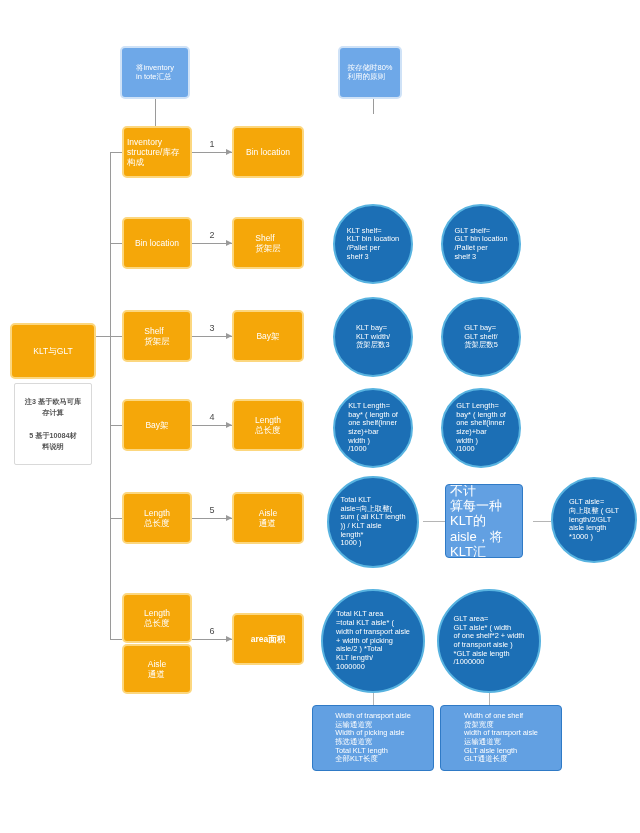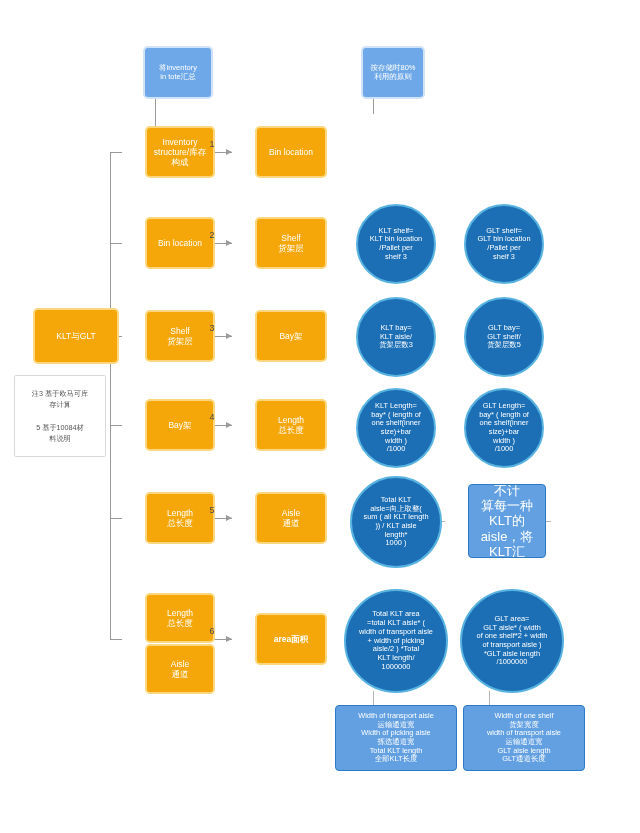--- a/index.html
+++ b/index.html
@@ -18,26 +18,25 @@
     overflow: hidden;
   }
 
   
   .node {
     position: absolute;
     box-sizing: border-box;
     display: flex;
     align-items: center;
     justify-content: center;
-    text-align: center;
+    text-align: left;
     color: #ffffff;
     line-height: 1.18;
     white-space: pre-line;
     overflow: hidden;
-    margin-left: 23px;
   }
 
   .rect-orange {
     background: #f5a709;
     border: 2px solid #fcd77f;
     border-radius: 5px;
     font-size: 8.5px;
     padding: 2px 3px;
   }
 
@@ -152,23 +151,23 @@
 
   <div class="vline" style="left:373px; top:691px; height:14px; background:#b5b5b5;"></div>
   <div class="vline" style="left:489px; top:691px; height:14px; background:#b5b5b5;"></div>
 
   <div class="node rect-blue-light" style="left:120px; top:46px; width:70px; height:53px;">将inventory
 in tote汇总</div>
 
   <div class="node rect-blue-light" style="left:338px; top:46px; width:64px; height:53px;">按存储时80%
 利用的原则</div>
 
-  <div class="node rect-orange" style="left:10px; top:308px; width:86px; height:56px;">KLT与GLT</div>
-
-  <div class="note" style="left:14px; top:375px; width:92px; height:82px;">注3  基于欧马可库
+  <div class="node rect-orange" style="left:10px; top:323px; width:86px; height:56px;">KLT与GLT</div>
+
+  <div class="note" style="left:14px; top:383px; width:78px; height:82px;font-weight:bold;">注3  基于欧马可库
 存计算
 
 5  基于10084材
 料说明</div>
 
   <div class="node rect-orange" style="left:122px; top:126px; width:70px; height:52px;">Inventory
 structure/库存构成</div>
   <div class="node rect-orange" style="left:122px; top:217px; width:70px; height:52px;">Bin location</div>
   <div class="node rect-orange" style="left:122px; top:310px; width:70px; height:52px;">Shelf
 货架层</div>
@@ -195,21 +194,21 @@
   <div class="edge-label" style="left:202px; top:323px; width:20px;">3</div>
   <div class="edge-label" style="left:202px; top:412px; width:20px;">4</div>
   <div class="edge-label" style="left:202px; top:505px; width:20px;">5</div>
   <div class="edge-label" style="left:202px; top:626px; width:20px;">6</div>
 
   <div class="node circle" style="left:333px; top:204px; width:80px; height:80px;">KLT shelf=
 KLT bin location
 /Pallet per
 shelf 3</div>
   <div class="node circle" style="left:333px; top:297px; width:80px; height:80px;">KLT bay=
-KLT aisle/
+KLT width/
 货架层数3</div>
   <div class="node circle" style="left:333px; top:388px; width:80px; height:80px;">KLT Length=
 bay* ( length of
 one shelf(inner
 size)+bar
 width )
 /1000</div>
   <div class="node circle" style="left:327px; top:476px; width:92px; height:92px;">Total KLT
 aisle=向上取整(
 sum ( all KLT length
@@ -230,20 +229,25 @@
 shelf 3</div>
   <div class="node circle" style="left:441px; top:297px; width:80px; height:80px;">GLT bay=
 GLT shelf/
 货架层数5</div>
   <div class="node circle" style="left:441px; top:388px; width:80px; height:80px;">GLT Length=
 bay* ( length of
 one shelf(inner
 size)+bar
 width )
 /1000</div>
+  <div class="node circle" style="left:551px; top:477px; width:86px; height:86px;">GLT aisle=
+向上取整 ( GLT
+length/2/GLT
+aisle length
+*1000 )</div>
   <div class="node circle" style="left:437px; top:589px; width:104px; height:104px;">GLT area=
 GLT aisle* ( width
 of one shelf*2 + width
 of transport aisle )
 *GLT aisle length
 /1000000</div>
 
   <div class="node rect-blue-flat" style="left:445px; top:484px; width:78px; height:74px;">因为KLT的体积
 较小，此处不计
 算每一种KLT的

